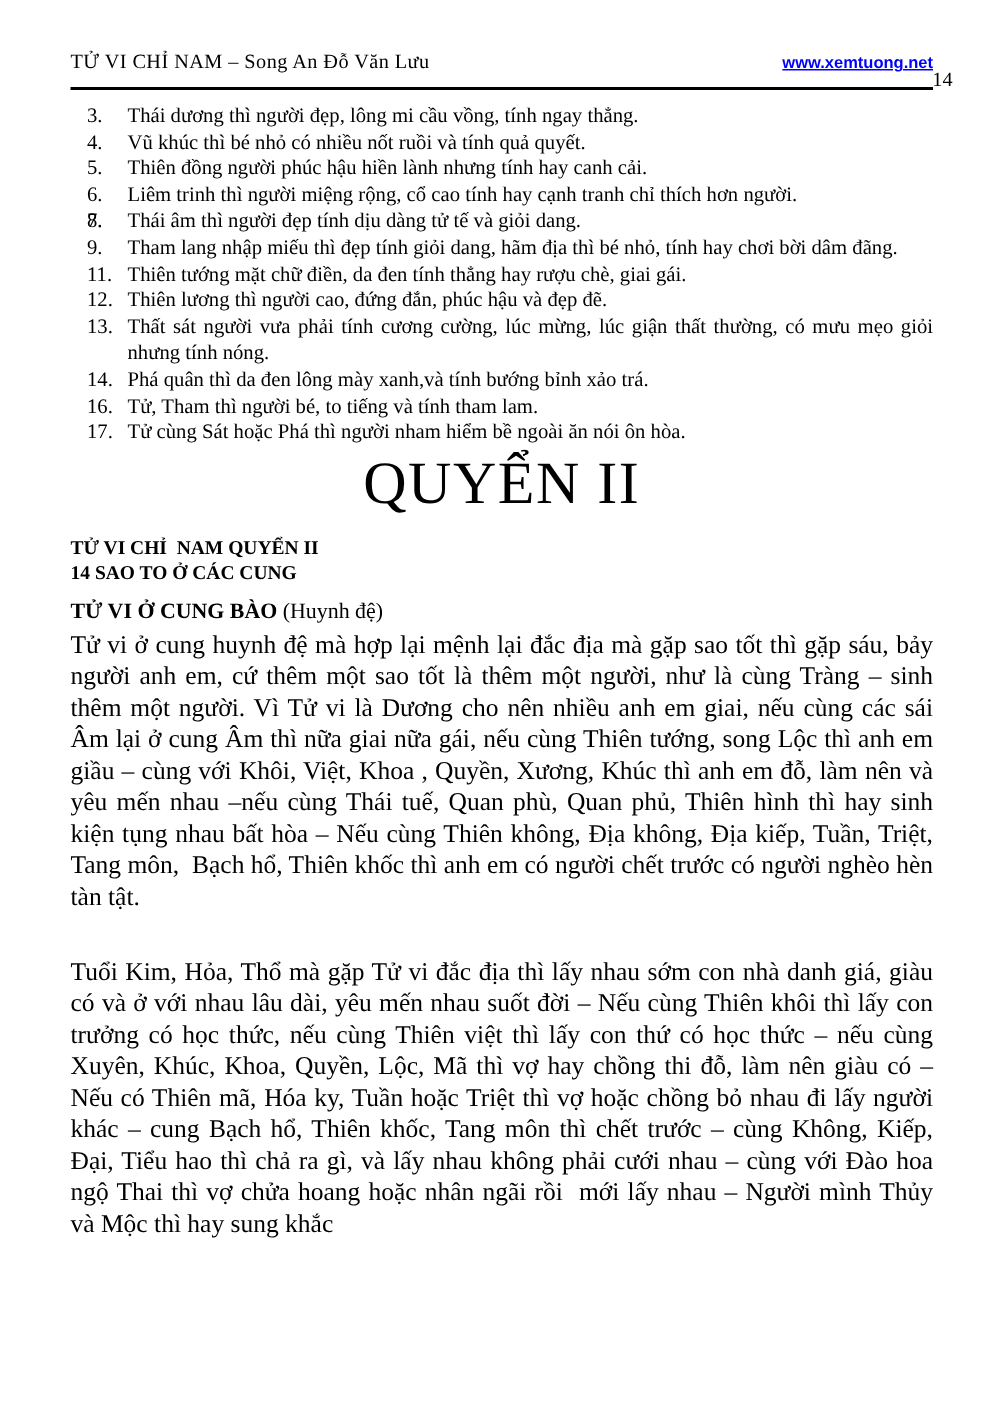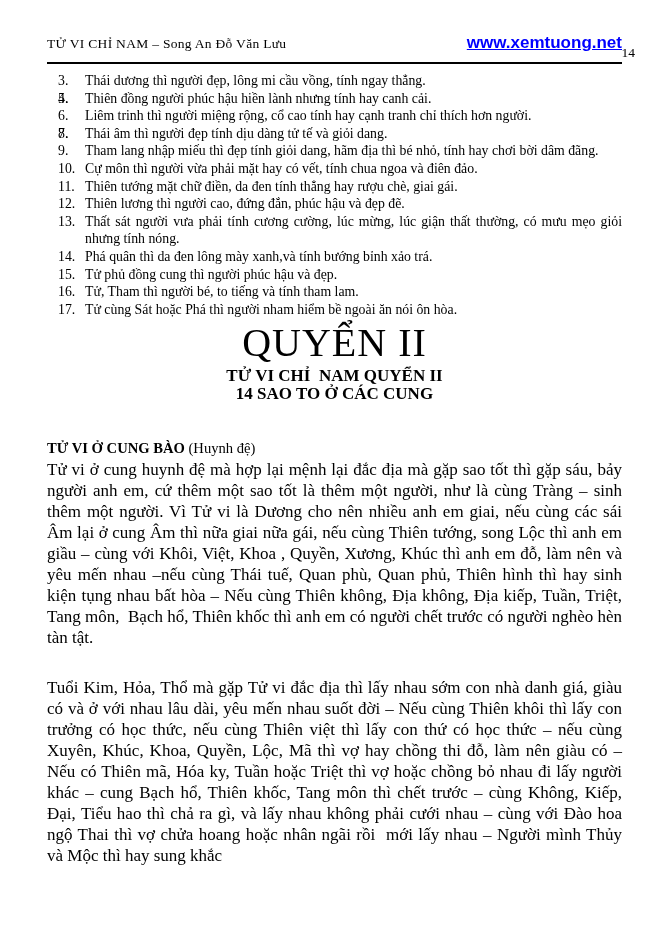--- a/index.html
+++ b/index.html
@@ -29,21 +29,21 @@
     align-items: baseline;
   }
   .header-title {
     font-size: 13.5px;
     letter-spacing: 0.3px;
     white-space: nowrap;
   }
   .header-link {
     font-family: "Liberation Sans", sans-serif;
     font-weight: bold;
-    font-size: 17px;
+    font-size: 11px;
     color: #0000ff;
     text-decoration: underline;
     cursor: pointer;
     white-space: nowrap;
   }
   .page-number {
     position: absolute;
     right: -13px;
     top: 12px;
     font-size: 13.5px;
@@ -74,28 +74,28 @@
   
   .book-title {
     margin: 2px 0 0 0;
     text-align: center;
     font-size: 40px;
     font-weight: normal;
     line-height: 1.15;
     letter-spacing: 1px;
   }
   .subtitle-block {
-    margin-top: 1px;
-    text-align: center;
+    margin-top: 11px;
+    text-align: left;
     font-weight: bold;
-    font-size: 17px;
+    font-size: 13px;
     line-height: 17.5px;
   }
   
-  .section-1 { margin-top: 36px; }
+  .section-1 { margin-top: 7px; }
   .section-2 { margin-top: 29px; }
   .section-heading {
     font-size: 14.6px;
     line-height: 21px;
     margin: 0;
   }
   .section-heading .h-bold { font-weight: bold; }
   .section-heading .h-note { font-weight: normal; }
   .section-body {
     margin: 0;
@@ -113,32 +113,30 @@
   <div class="header">
     <span class="header-title">TỬ VI CHỈ NAM – Song An Đỗ Văn Lưu</span>
     <a class="header-link">www.xemtuong.net</a>
     <span class="page-number">14</span>
   </div>
 
   <hr class="rule">
 
   <ol class="num-list">
       <li><span class="num">3.</span><span>Thái dương thì người đẹp, lông mi cầu vồng, tính ngay thẳng.</span></li>
-      <li><span class="num">4.</span></li>
+      <li><span class="num">4.</span><span>Vũ khúc thì bé nhỏ có nhiều nốt ruồi và tính quả quyết.</span></li>
       <li><span class="num">5.</span><span>Thiên đồng người phúc hậu hiền lành nhưng tính hay canh cải.</span></li>
       <li><span class="num">6.</span><span>Liêm trinh thì người miệng rộng, cổ cao tính hay cạnh tranh chỉ thích hơn người.</span></li>
       <li><span class="num">7.</span></li>
       <li><span class="num">8.</span><span>Thái âm thì người đẹp tính dịu dàng tử tế và giỏi dang.</span></li>
       <li><span class="num">9.</span><span>Tham lang nhập miếu thì đẹp tính giỏi dang, hãm địa thì bé nhỏ, tính hay chơi bời dâm đãng.</span></li>
-      <li><span class="num">10.</span><span>Cự môn thì người vừa phải mặt hay có vết, tính chua ngoa và điên đảo.</span></li>
       <li><span class="num">11.</span><span>Thiên tướng mặt chữ điền, da đen tính thẳng hay rượu chè, giai gái.</span></li>
       <li><span class="num">12.</span><span>Thiên lương thì người cao, đứng đắn, phúc hậu và đẹp đẽ.</span></li>
       <li><span class="num">13.</span><span>Thất sát người vưa phải tính cương cường, lúc mừng, lúc giận thất thường, có mưu mẹo giỏi nhưng tính nóng.</span></li>
       <li><span class="num">14.</span><span>Phá quân thì da đen lông mày xanh,và tính bướng bỉnh xảo trá.</span></li>
-      <li><span class="num">15.</span><span>Tử phủ đồng cung thì người phúc hậu và đẹp.</span></li>
       <li><span class="num">16.</span><span>Tử, Tham thì người bé, to tiếng và tính tham lam.</span></li>
       <li><span class="num">17.</span><span>Tử cùng Sát hoặc Phá thì người nham hiểm bề ngoài ăn nói ôn hòa.</span></li>
     </ol>
 
   <h1 class="book-title">QUYỂN II</h1>
 
   <div class="subtitle-block">
     <div>TỬ VI CHỈ&nbsp; NAM QUYỂN II</div>
     <div>14 SAO TO Ở CÁC CUNG</div>
   </div>

